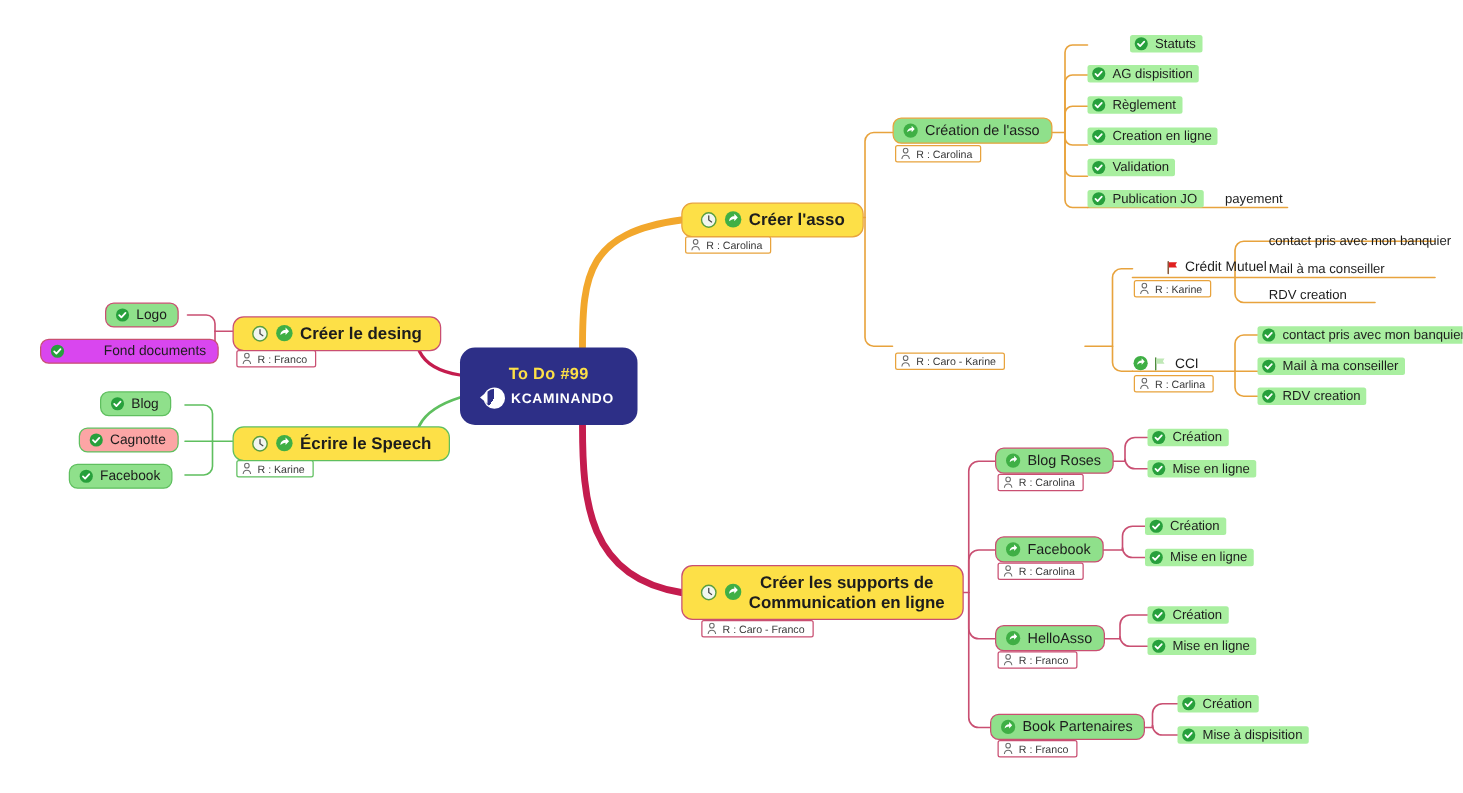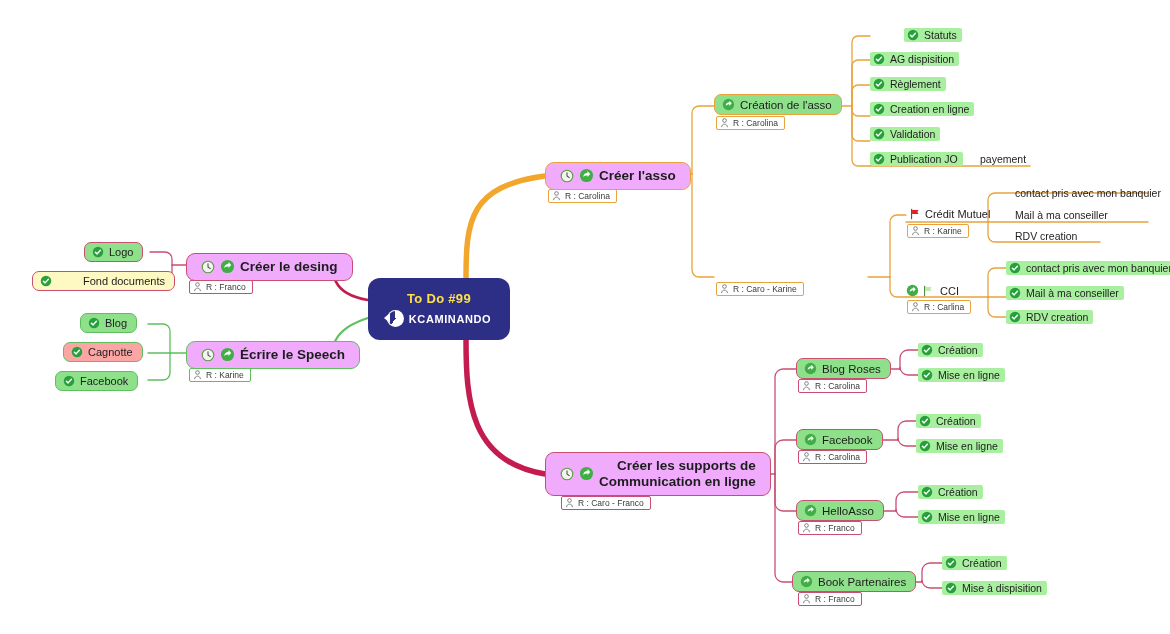--- a/index.html
+++ b/index.html
@@ -40,21 +40,21 @@
 
   
   .gbox{
     display:inline-flex;align-items:center;gap:5px;
     background:#8fe08b;border:1.4px solid #c94f72;border-radius:7px;
     padding:3px 9px;color:#1d1d1d;white-space:nowrap;
   }
   .gbox.orange{border-color:#e8a33d;}
   .gbox.green{border-color:#5fbf5f;}
   .gbox.main{
-    background:#f0abfc;border-radius:9px;font-weight:bold;font-size:13.5px;
+    background:#fde047;border-radius:9px;font-weight:bold;font-size:13.5px;
     padding:5px 14px;
   }
   .gbox.sub{font-size:11.5px;padding:3px 9px 3px 7px;}
 
   
   .leaf{
     position:absolute;display:inline-flex;align-items:center;gap:5px;
     font-size:10.5px;color:#1d1d1d;white-space:nowrap;
     background:#a9efa0;padding:1px 5px 1px 3px;border-radius:2px;
   }
@@ -270,21 +270,21 @@
   <div class="resp orange" style="left:716px;top:282px;">
     <span class="ic">
         <svg width="9" height="10" viewBox="0 0 10 12">
           <circle cx="5" cy="3" r="2.2" fill="none" stroke="#6b6b6b" stroke-width="1"></circle>
           <path d="M1.4 11c.3-2.4 1.8-3.6 3.6-3.6s3.3 1.2 3.6 3.6" fill="none" stroke="#6b6b6b" stroke-width="1"></path>
         </svg>
       </span>
     <span>R : Caro - Karine</span>
   </div>
 
-  <div class="leaf plain" style="left:907px;top:207px;gap:4px;text-align:right;">
+  <div class="leaf plain" style="left:930px;top:207px;gap:4px;text-align:right;">
     <span class="ic">
         <svg width="12" height="12" viewBox="0 0 14 14">
           <path d="M3 1.6v11" stroke="#7a4a2a" stroke-width="1.3" stroke-linecap="round"></path>
           <path d="M3.6 2.2h7.6l-1.5 2.4 1.5 2.4H3.6z" fill="#e02020"></path>
         </svg>
       </span>
     <span style="font-size:11px;">Crédit Mutuel</span>
   </div>
   <div class="resp orange" style="left:907px;top:224px;">
     <span class="ic">
@@ -388,21 +388,21 @@
       <span class="ic">
           <svg width="12" height="12" viewBox="0 0 16 16">
             <circle cx="8" cy="8" r="7" fill="#27a03c"></circle>
             <path d="M4.5 8.2l2.3 2.3 4.4-4.7" stroke="#fff" stroke-width="1.9" fill="none" stroke-linecap="round" stroke-linejoin="round"></path>
           </svg>
         </span>
       <span style="font-size:11px;">Logo</span>
     </div>
   </div>
   <div class="node" style="left:32px;top:271px;">
-    <div class="gbox sub" style="background:#fef9c3;gap:31px;">
+    <div class="gbox sub" style="background:#d946ef;gap:31px;">
       <span class="ic">
           <svg width="12" height="12" viewBox="0 0 16 16">
             <circle cx="8" cy="8" r="7" fill="#27a03c"></circle>
             <path d="M4.5 8.2l2.3 2.3 4.4-4.7" stroke="#fff" stroke-width="1.9" fill="none" stroke-linecap="round" stroke-linejoin="round"></path>
           </svg>
         </span>
       <span style="font-size:11px;">Fond documents</span>
     </div>
   </div>
 
@@ -473,21 +473,21 @@
             <circle cx="8" cy="8" r="6.6" fill="#f2f6ef" stroke="#5a9e3f" stroke-width="1.3"></circle>
             <path d="M8 4.2V8l2.6 1.8" stroke="#4a4a4a" stroke-width="1.2" fill="none" stroke-linecap="round"></path>
           </svg>
         </span>
       <span class="ic">
           <svg width="15" height="15" viewBox="0 0 16 16">
             <circle cx="8" cy="8" r="7" fill="#3faf45"></circle>
             <path d="M4.6 9.6c0-2.6 1.9-4.3 4.4-4.3V3.3l3 3.2-3 3.2V7.6c-1.7 0-3.2.8-4.4 2z" fill="#ffffff"></path>
           </svg>
         </span>
-      <span class="tag-main" style="text-align:right;">
+      <span class="tag-main" style="text-align:center;">
         <span style="display:block;">Créer les supports de</span>
         <span style="display:block;">Communication en ligne</span>
       </span>
     </div>
   </div>
   <div class="resp" style="left:561px;top:496px;">
     <span class="ic">
         <svg width="9" height="10" viewBox="0 0 10 12">
           <circle cx="5" cy="3" r="2.2" fill="none" stroke="#6b6b6b" stroke-width="1"></circle>
           <path d="M1.4 11c.3-2.4 1.8-3.6 3.6-3.6s3.3 1.2 3.6 3.6" fill="none" stroke="#6b6b6b" stroke-width="1"></path>

